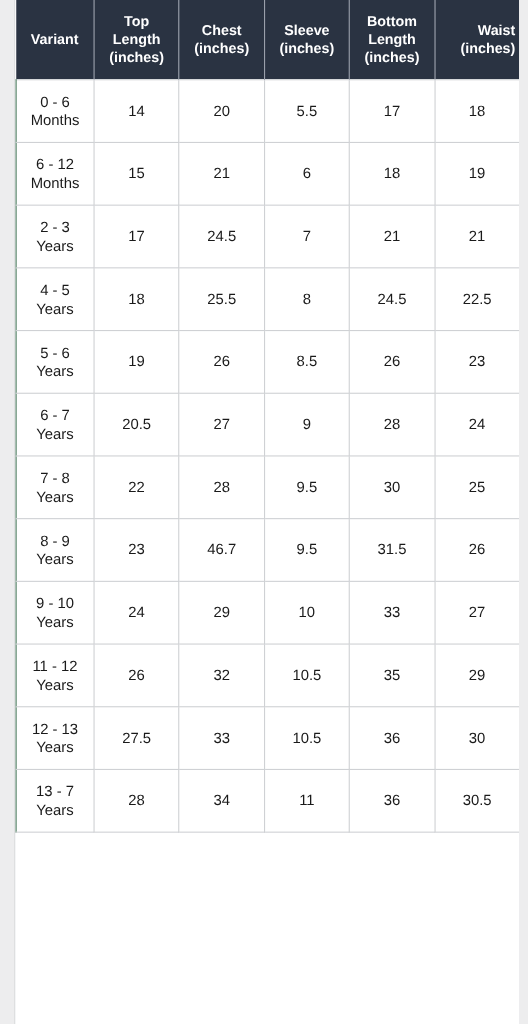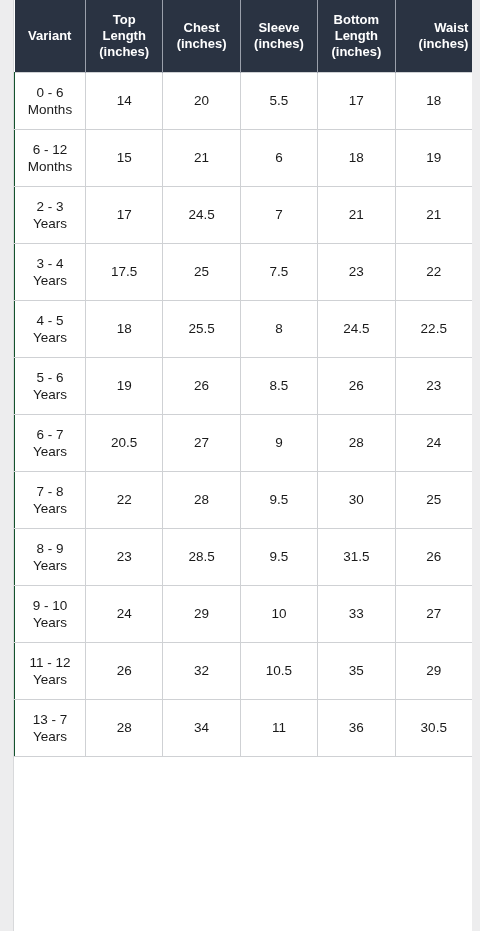--- a/index.html
+++ b/index.html
@@ -161,29 +161,20 @@
           <tr>
             <td class="variant-cell">2 - 3
 Years</td>
             <td>17</td>
             <td>24.5</td>
             <td>7</td>
             <td>21</td>
             <td>21</td>
           </tr>
           <tr>
-            <td class="variant-cell">3 - 4
-Years</td>
-            <td>17.5</td>
-            <td>25</td>
-            <td>7.5</td>
-            <td>23</td>
-            <td>22</td>
-          </tr>
-          <tr>
             <td class="variant-cell">4 - 5
 Years</td>
             <td>18</td>
             <td>25.5</td>
             <td>8</td>
             <td>24.5</td>
             <td>22.5</td>
           </tr>
           <tr>
             <td class="variant-cell">5 - 6
@@ -209,21 +200,21 @@
             <td>22</td>
             <td>28</td>
             <td>9.5</td>
             <td>30</td>
             <td>25</td>
           </tr>
           <tr>
             <td class="variant-cell">8 - 9
 Years</td>
             <td>23</td>
-            <td>28.5</td>
+            <td>46.7</td>
             <td>9.5</td>
             <td>31.5</td>
             <td>26</td>
           </tr>
           <tr>
             <td class="variant-cell">9 - 10
 Years</td>
             <td>24</td>
             <td>29</td>
             <td>10</td>
@@ -233,20 +224,29 @@
           <tr>
             <td class="variant-cell">11 - 12
 Years</td>
             <td>26</td>
             <td>32</td>
             <td>10.5</td>
             <td>35</td>
             <td>29</td>
           </tr>
           <tr>
+            <td class="variant-cell">12 - 13
+Years</td>
+            <td>27.5</td>
+            <td>33</td>
+            <td>10.5</td>
+            <td>36</td>
+            <td>30</td>
+          </tr>
+          <tr>
             <td class="variant-cell">13 - 7
 Years</td>
             <td>28</td>
             <td>34</td>
             <td>11</td>
             <td>36</td>
             <td>30.5</td>
           </tr>
         </tbody>
     </table>

